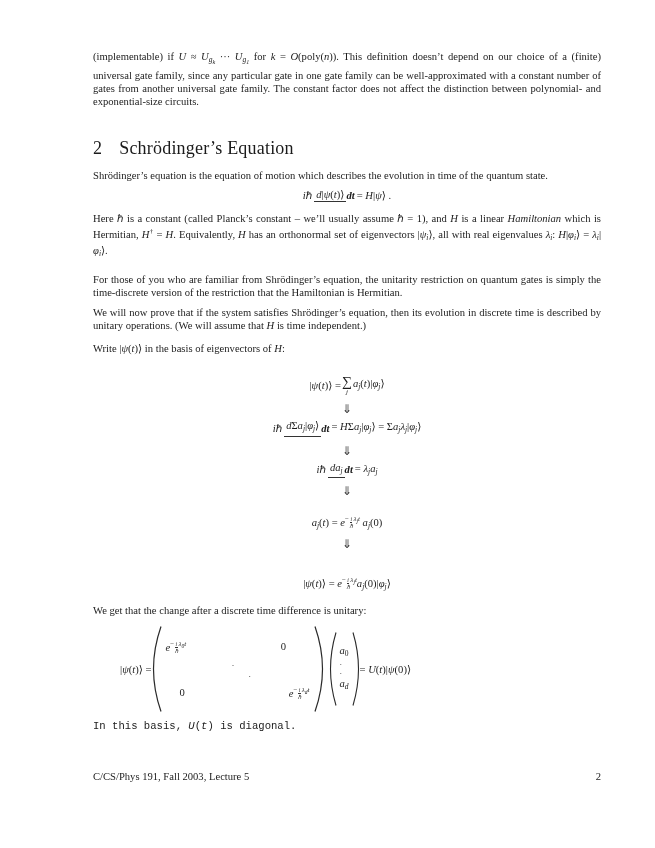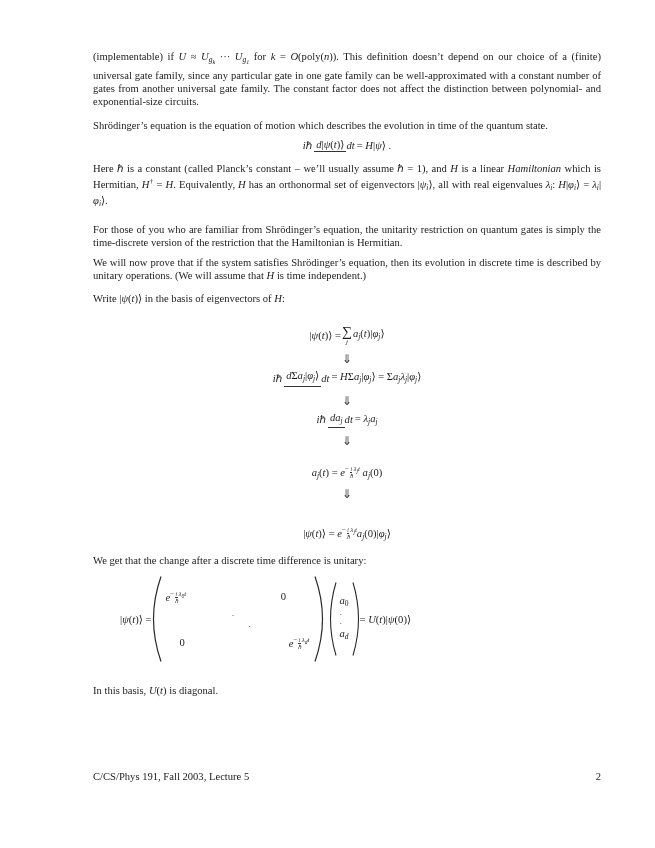--- a/index.html
+++ b/index.html
@@ -48,21 +48,21 @@
   
   .eqline {
     display:flex; justify-content:center; align-items:center;
     font-size:10.6px; line-height:13px;
   }
   .dfrac {
     display:inline-flex; align-items:center;
     vertical-align:middle; margin:0 2px; line-height:12px;
   }
   .dfrac .num { border-bottom:0.8px solid #333; padding:0 2px 0.5px 2px; }
-  .dfrac .den { padding-top:0.5px; }
+  .dfrac .den { padding-top:0.5px;font-weight:bold; }
 
   .sigstack {
     display:inline-flex; flex-direction:column; align-items:center;
     line-height:1; margin:0 1px; vertical-align:middle;
   }
   .sigstack .sig    { font-size:14px; line-height:14px; }
   .sigstack .sigsub { font-size:7px; font-style:italic; line-height:7px; margin-top:0.5px; }
 
   .arrow-line { display:flex; justify-content:center; font-size:12px; color:#333; line-height:12px; }
 
@@ -78,21 +78,21 @@
   .ar1        { margin-top:7px;  }
   .eq-sum     { margin-top:5px;  }
   .ar2        { margin-top:8px;  }
   .eq-coeff   { margin-top:5px;  }
   .ar3        { margin-top:7px;  }
   .eq-sol     { margin-top:16px;  }
   .ar4        { margin-top:6px;  }
   .eq-state   { margin-top:24px;  }
   .p-unitary  { margin-top:12px; }
   .eq-matrix  { margin-top:8px; justify-content:flex-start; padding-left:27px; }
-  .p-diagonal { margin-top:21px; }
+  .p-diagonal { margin-top:7px;font-family:Liberation Mono, monospace; }
 
   
   .matgrid {
     position:relative;
     display:grid;
     grid-template-columns:72px 72px;
     grid-template-rows:18px 28px 18px;
     align-items:center;
     padding:3px 4px;
   }
@@ -121,20 +121,23 @@
   }
 </style>
 </head>
 <body>
 
 <div class="page">
   <div class="content">
 
     <p class="body-text p-impl"><span>(implementable) if </span><span class="i">U</span><span> ≈ </span><span class="i">U</span><span class="isub">g</span><span class="isubsub">k</span><span> ··· </span><span class="i">U</span><span class="isub">g</span><span class="isubsub">1</span><span> for </span><span class="i">k</span><span> = </span><span class="i">O</span><span>(poly(</span><span class="i">n</span><span>)). This definition doesn’t depend on our choice of a (finite) universal gate family, since any particular gate in one gate family can be well-approximated with a constant number of gates from another universal gate family. The constant factor does not affect the distinction between polynomial- and exponential-size circuits.</span></p>
 
+    <h2 class="section-heading">
+      <span class="sec-num">2</span><span class="sec-title">Schrödinger’s Equation</span>
+    </h2>
 
     <p class="body-text single p-intro"><span>Shrödinger’s equation is the equation of motion which describes the evolution in time of the quantum state.</span></p>
 
     <div class="eqline eq-schrod">
       <span><span class="i">i</span><span>ℏ</span></span>
       <span class="dfrac">
         <span class="num"><span class="i">d</span><span>|</span><span class="i">ψ</span><span>(</span><span class="i">t</span><span>)⟩</span></span>
         <span class="den"><span class="i">dt</span></span>
       </span>
       <span><span> = </span><span class="i">H</span><span>|</span><span class="i">ψ</span><span>⟩</span><span>  .</span></span>

